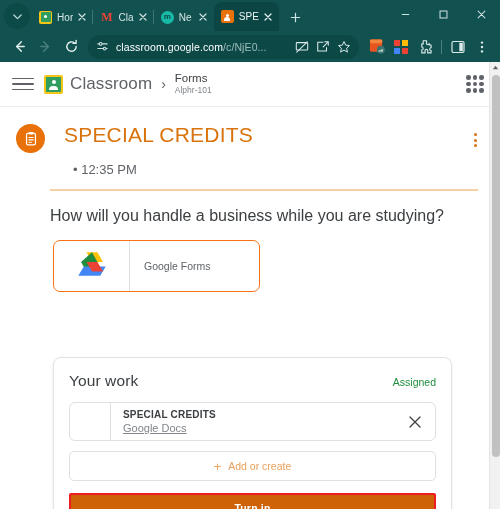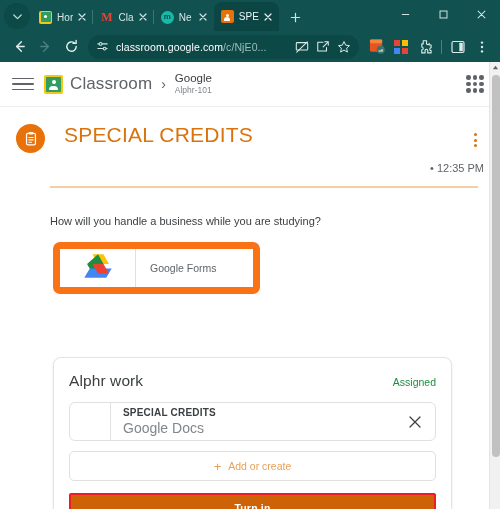--- a/index.html
+++ b/index.html
@@ -423,43 +423,42 @@
   .kebab span {
     width: 3px;
     height: 3px;
     background: #d9730d;
     border-radius: 50%;
     display: block;
   }
 
   .meta-row {
     padding: 9px 16px 0 73px;
-    font-size: 11px;
+    font-size: 13px;
     color: #5f6368;
-    text-align: right;
   }
 
   .divider-orange {
     margin: 12px 22px 0 50px;
     height: 1.5px;
     background: #f3cfa4;
   }
 
   .description {
-    padding: 26px 16px 0 50px;
-    font-size: 11px;
+    padding: 14px 16px 0 50px;
+    font-size: 16px;
     color: #3c4043;
     line-height: 1.4;
   }
 
   .attachment-card {
     margin: 13px 0 0 53px;
     width: 207px;
     height: 52px;
-    border: 7px solid #f97316;
+    border: 1px solid #f97316;
     border-radius: 7px;
     display: flex;
     align-items: stretch;
     overflow: hidden;
     background: #fff;
     cursor: pointer;
   }
   .attachment-thumb {
     width: 76px;
     border-right: 1px solid #e0e0e0;
@@ -529,23 +528,24 @@
     min-width: 0;
   }
   .wa-name {
     font-size: 10px;
     color: #3c4043;
     font-weight: 700;
     letter-spacing: 0.2px;
     line-height: 1.25;
   }
   .wa-type {
-    font-size: 14px;
+    font-size: 11px;
     color: #80868b;
     margin-top: 1px;
+    text-decoration: underline;
   }
   .wa-close {
     width: 40px;
     display: flex;
     align-items: center;
     justify-content: center;
     flex: 0 0 auto;
     cursor: pointer;
   }
 
@@ -801,21 +801,21 @@
         <span></span>
           <span></span>
           <span></span>
       </div>
       <div class="cr-logo">
           <i></i>
         </div>
       <div class="brand-text">Classroom</div>
       <div class="breadcrumb-sep">›</div>
       <div class="class-meta">
-        <div class="class-name">Google</div>
+        <div class="class-name">Forms</div>
         <div class="class-section">Alphr-101</div>
       </div>
       <div class="apps-grid">
         <span></span>
           <span></span>
           <span></span>
         <span></span>
           <span></span>
           <span></span>
         <span></span>
@@ -857,21 +857,21 @@
             <path d="M12.2 2 L18 12.2 L6.4 22.3 L0.6 12.2 Z" fill="#1e8e3e" transform="translate(5.8,0)"></path>
             <path d="M6.4 22.3 L29.6 22.3 L23.8 32 L0.6 32 Z" fill="#4285f4" transform="translate(2.9,-5.2)"></path>
             <path d="M18 12.2 L29.6 12.2 L35.4 22.3 L23.8 22.3 Z" fill="#ea4335" transform="translate(-5.8,0)"></path>
           </svg>
         </div>
         <div class="attachment-label">Google Forms</div>
       </div>
 
       <div class="work-card">
         <div class="work-head">
-          <div class="work-title">Alphr work</div>
+          <div class="work-title">Your work</div>
           <div class="work-status">Assigned</div>
         </div>
 
         <div class="work-attachment">
           <div class="wa-thumb"></div>
           <div class="wa-text">
             <div class="wa-name">SPECIAL CREDITS</div>
             <div class="wa-type">Google Docs</div>
           </div>
           <div class="wa-close">

